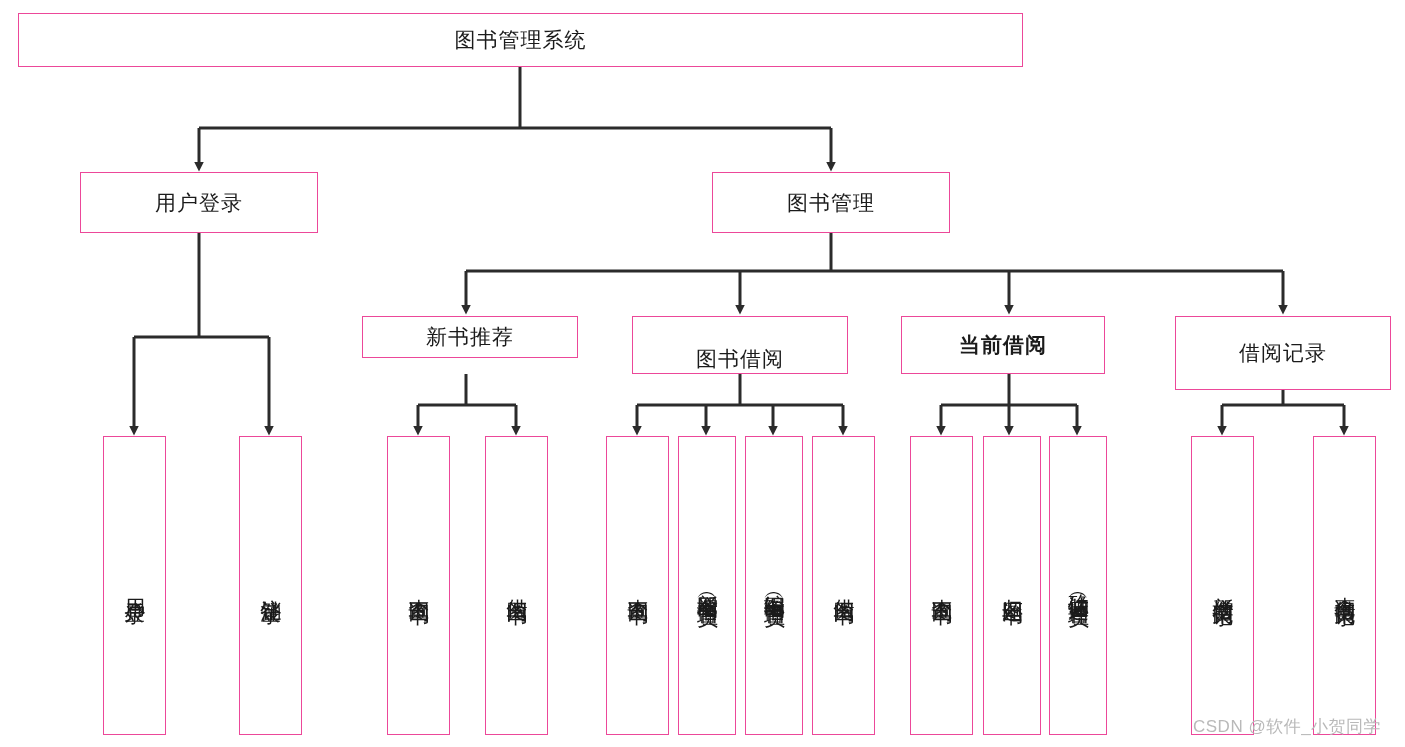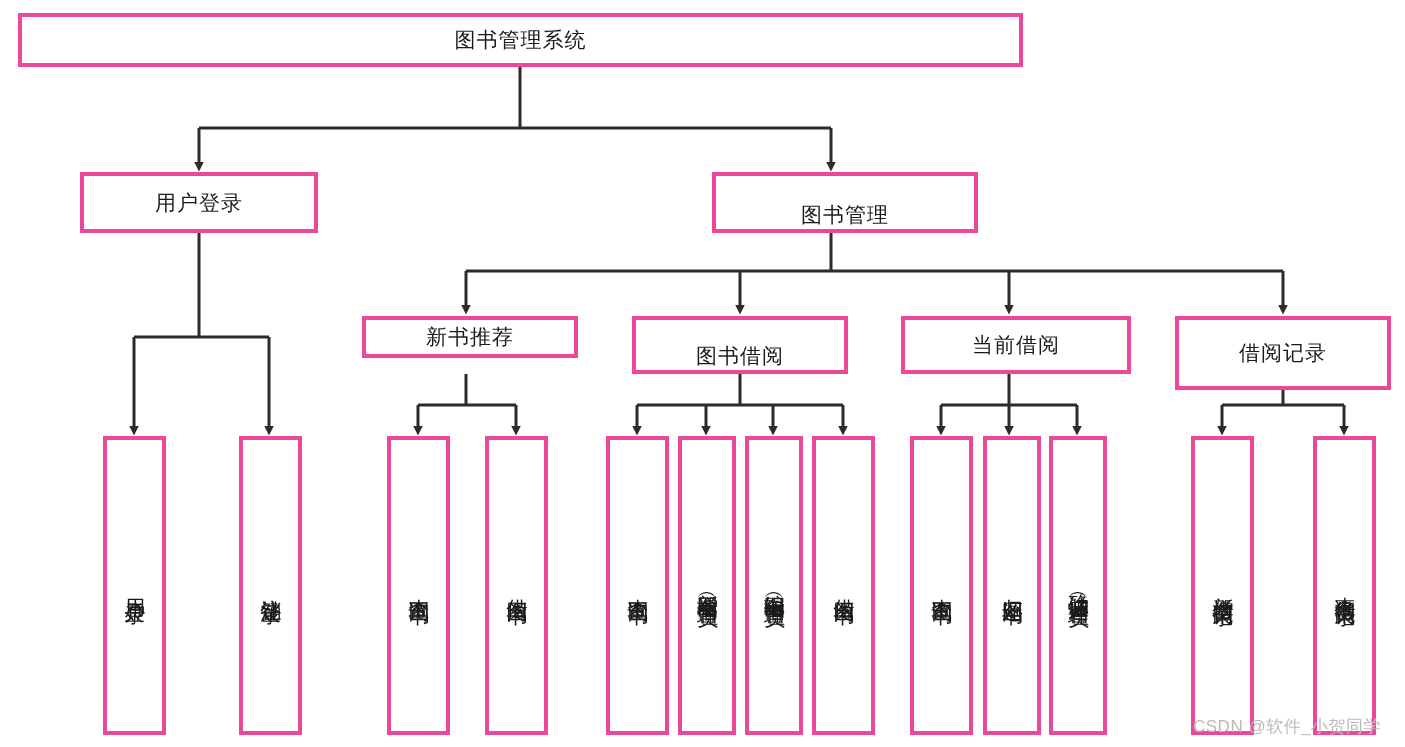--- a/index.html
+++ b/index.html
@@ -23,21 +23,21 @@
   svg.layer {
     position: absolute;
     top: 0;
     left: 0;
     width: 1405px;
     height: 747px;
   }
   .node-box {
     position: absolute;
     box-sizing: border-box;
-    border: 4px solid #ec4899;
+    border: 1px solid #ec4899;
     background: #ffffff;
     display: flex;
     align-items: center;
     justify-content: center;
     color: #1b1b1b;
   }
   .node-box.horiz {
     font-size: 21px;
     letter-spacing: 1px;
   }
@@ -122,31 +122,31 @@
     </g>
   </svg>
 
   <div class="node-box horiz" style="left:18px; top:13px; width:1005px; height:54px;">
     <span>图书管理系统</span>
   </div>
 
   <div class="node-box horiz" style="left:80px; top:172px; width:238px; height:61px;">
     <span>用户登录</span>
   </div>
-  <div class="node-box horiz" style="left:712px; top:172px; width:266px; height:61px;align-items:flex-end;">
+  <div class="node-box horiz" style="left:712px; top:172px; width:238px; height:61px;">
     <span>图书管理</span>
   </div>
 
   <div class="node-box horiz" style="left:362px; top:316px; width:216px; height:42px;">
     <span>新书推荐</span>
   </div>
   <div class="node-box horiz" style="left:632px; top:316px; width:216px; height:58px;align-items:flex-end;">
     <span>图书借阅</span>
   </div>
-  <div class="node-box horiz" style="left:901px; top:316px; width:230px; height:58px;">
+  <div class="node-box horiz" style="left:901px; top:316px; width:204px; height:58px;font-weight:bold;">
     <span>当前借阅</span>
   </div>
   <div class="node-box horiz" style="left:1175px; top:316px; width:216px; height:74px;">
     <span>借阅记录</span>
   </div>
 
   <div class="node-box vert" style="left:103px; top:436px; width:63px; height:299px;">
     <span>用户登录</span>
   </div>
   <div class="node-box vert" style="left:239px; top:436px; width:63px; height:299px;">

